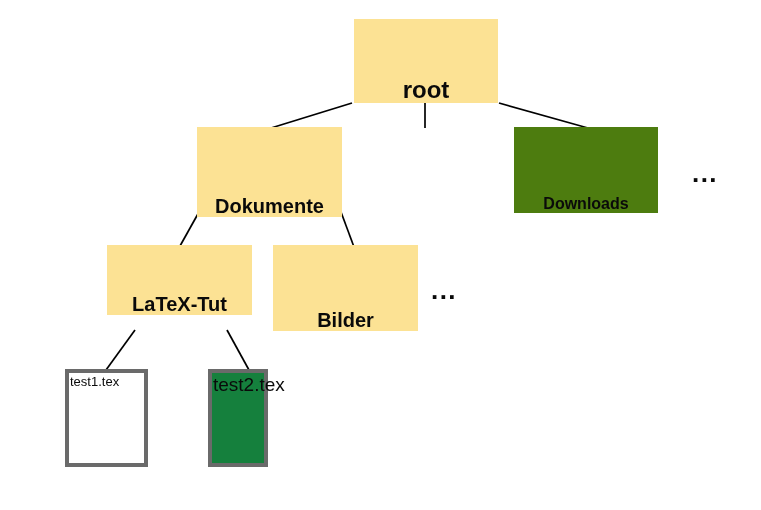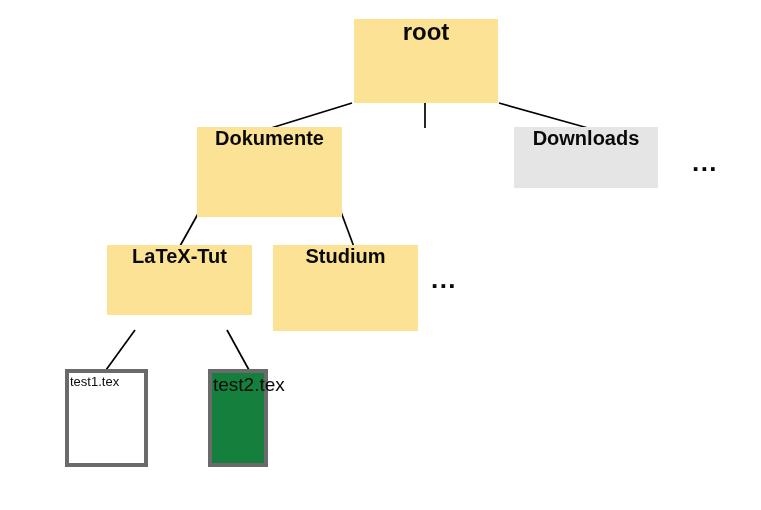--- a/index.html
+++ b/index.html
@@ -16,21 +16,21 @@
     overflow: hidden;
   }
   .edges {
     position: absolute;
     left: 0; top: 0;
     width: 761px; height: 510px;
   }
   .node {
     position: absolute;
     display: flex;
-    align-items: flex-start;
+    align-items: flex-end;
     justify-content: center;
     color: #0a0a0a;
     line-height: 1.1;
     white-space: nowrap;
   }
   .node--folder {
     font-weight: 700;
   }
   .node--file {
     font-weight: 400;
@@ -56,31 +56,31 @@
       <line x1="135" y1="330" x2="106" y2="370" stroke="#000000" stroke-width="1.7"></line>
       <line x1="227" y1="330" x2="249" y2="370" stroke="#000000" stroke-width="1.7"></line>
     </svg>
 
 <div class="node node--folder" style="left: 354px; top: 19px; width: 144px; height: 84px; font-size: 24px; background: rgb(252, 226, 148);">
       <span>root</span>
     </div>
     <div class="node node--folder" style="left: 197px; top: 127px; width: 145px; height: 90px; font-size: 20px; background: rgb(252, 226, 148);">
       <span>Dokumente</span>
     </div>
-    <div class="node node--folder" style="left: 514px; top: 127px; width: 144px; height: 61px; font-size: 20px; background: #e5e5e5;">
+    <div class="node node--folder" style="left: 514px; top: 127px; width: 144px; height: 86px; font-size: 16px; background: #4d7c0f;">
       <span>Downloads</span>
     </div>
     <div class="node node--ellipsis" style="left: 684px; top: 148px; width: 42px; height: 40px; font-size: 26px;">
       <span>...</span>
     </div>
     <div class="node node--folder" style="left: 107px; top: 245px; width: 145px; height: 70px; font-size: 20px; background: rgb(252, 226, 148);">
       <span>LaTeX-Tut</span>
     </div>
     <div class="node node--folder" style="left: 273px; top: 245px; width: 145px; height: 86px; font-size: 20px; background: rgb(252, 226, 148);">
-      <span>Studium</span>
+      <span>Bilder</span>
     </div>
     <div class="node node--ellipsis" style="left: 423px; top: 265px; width: 42px; height: 40px; font-size: 26px;">
       <span>...</span>
     </div>
     <div class="node node--file" style="left: 65px; top: 369px; width: 83px; height: 98px; font-size: 13px; background: rgb(255, 255, 255); border: 4px solid rgb(106, 106, 106);">
       <span>test1.tex</span>
     </div>
     <div class="node node--file" style="left: 208px; top: 369px; width: 60px; height: 98px; font-size: 19px; background: #15803d; border: 4px solid rgb(106, 106, 106);">
       <span>test2.tex</span>
     </div>

